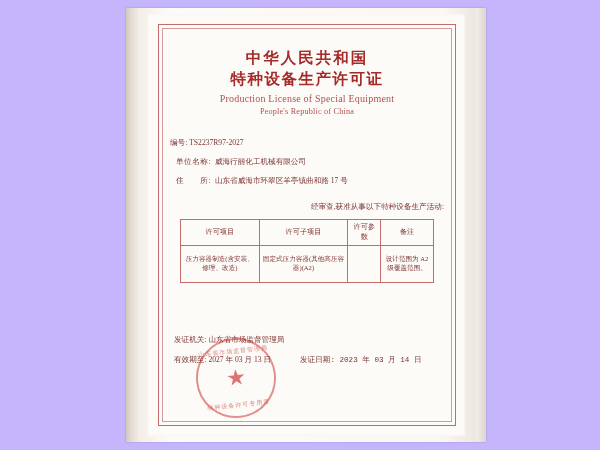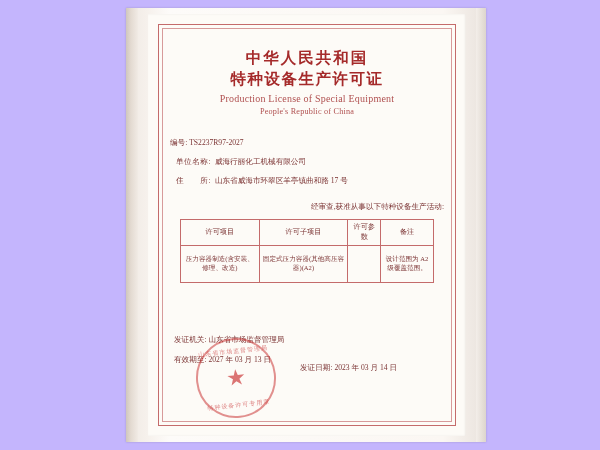--- a/index.html
+++ b/index.html
@@ -168,21 +168,22 @@
     margin-top: 10px;
     font-size: 7.6px;
     color: #7c3434;
     font-family: "Liberation Serif", serif;
     padding-left: 4px;
     position: relative;
   }
   .bottom-row .right {
     position: absolute;
     left: 130px;
-    top: 8px;
+    top: 0;
+    font-family: Liberation Mono, monospace;
   }
   
   .seal {
     position: absolute;
     left: 196px;
     top: 338px;
     width: 76px;
     height: 76px;
     border-radius: 50%;
     border: 2.2px solid rgba(198,40,40,0.62);

